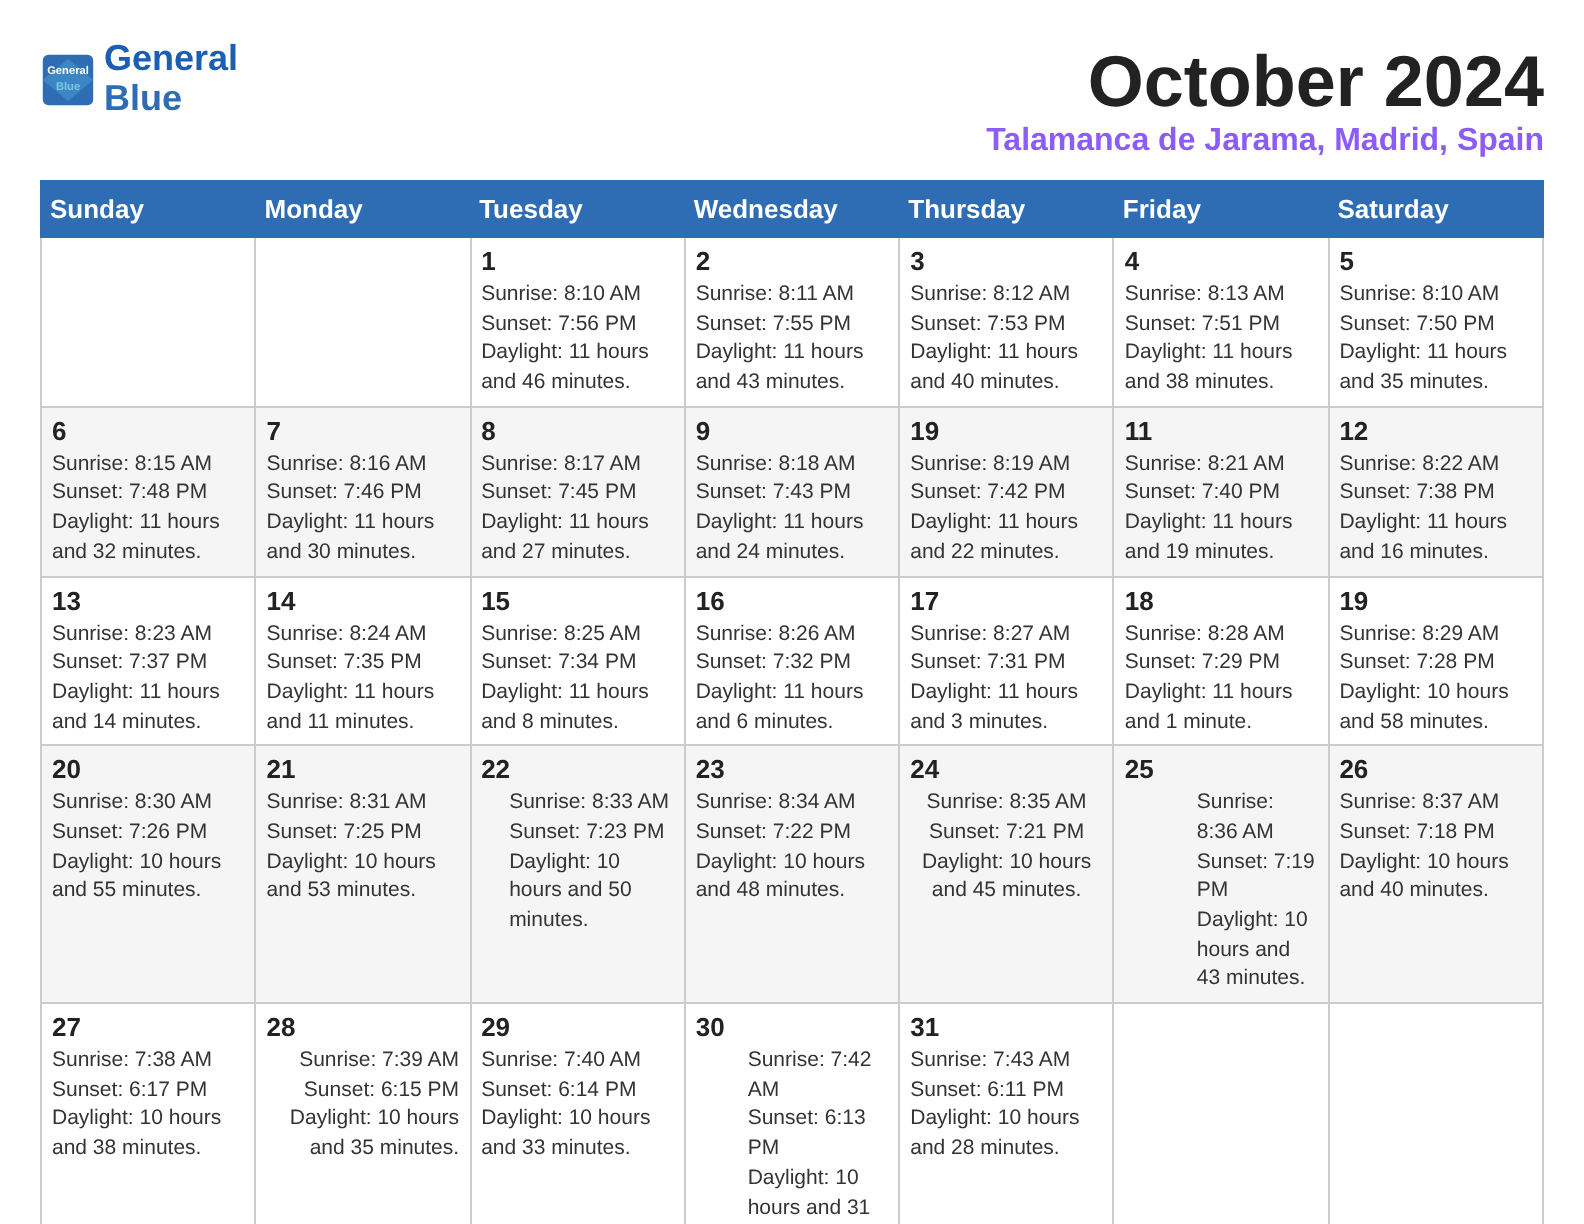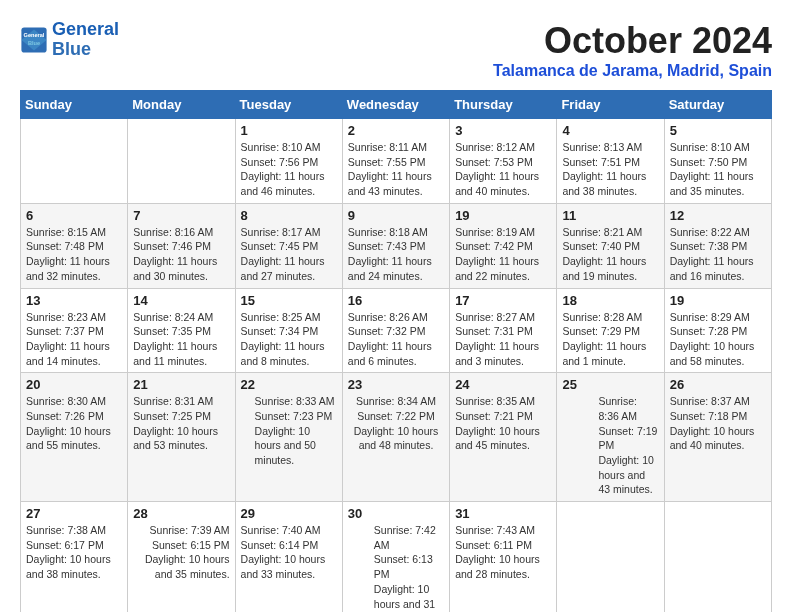--- a/index.html
+++ b/index.html
@@ -37,21 +37,21 @@
     .title-block {
       text-align: right;
     }
     .month-title {
       font-size: 36px;
       font-weight: bold;
       color: #222;
     }
     .location-title {
       font-size: 16px;
-      color: #1d4ed8;
+      color: #8b5cf6;
       font-weight: bold;
     }
     table {
       width: 100%;
       border-collapse: collapse;
       font-size: 11px;
     }
     thead th {
       background-color: #2e6db4;
       color: #fff;
@@ -261,27 +261,27 @@
 Daylight: 10 hours and 53 minutes.</div>
         </td>
         <td>
           <span class="day-num">22</span>
           <div class="day-detail" style="white-space: pre-line; margin-left: 14px;">Sunrise: 8:33 AM
 Sunset: 7:23 PM
 Daylight: 10 hours and 50 minutes.</div>
         </td>
         <td>
           <span class="day-num">23</span>
-          <div class="day-detail" style="white-space: pre-line; text-align: center;">Sunrise: 8:34 AM
+          <div class="day-detail" style="white-space: pre-line;">Sunrise: 8:34 AM
 Sunset: 7:22 PM
 Daylight: 10 hours and 48 minutes.</div>
         </td>
         <td>
           <span class="day-num">24</span>
-          <div class="day-detail" style="white-space: pre-line;">Sunrise: 8:35 AM
+          <div class="day-detail" style="white-space: pre-line; text-align: center;">Sunrise: 8:35 AM
 Sunset: 7:21 PM
 Daylight: 10 hours and 45 minutes.</div>
         </td>
         <td>
           <span class="day-num">25</span>
           <div class="day-detail" style="white-space: pre-line; margin-left: 36px;">Sunrise: 8:36 AM
 Sunset: 7:19 PM
 Daylight: 10 hours and 43 minutes.</div>
         </td>
         <td>

